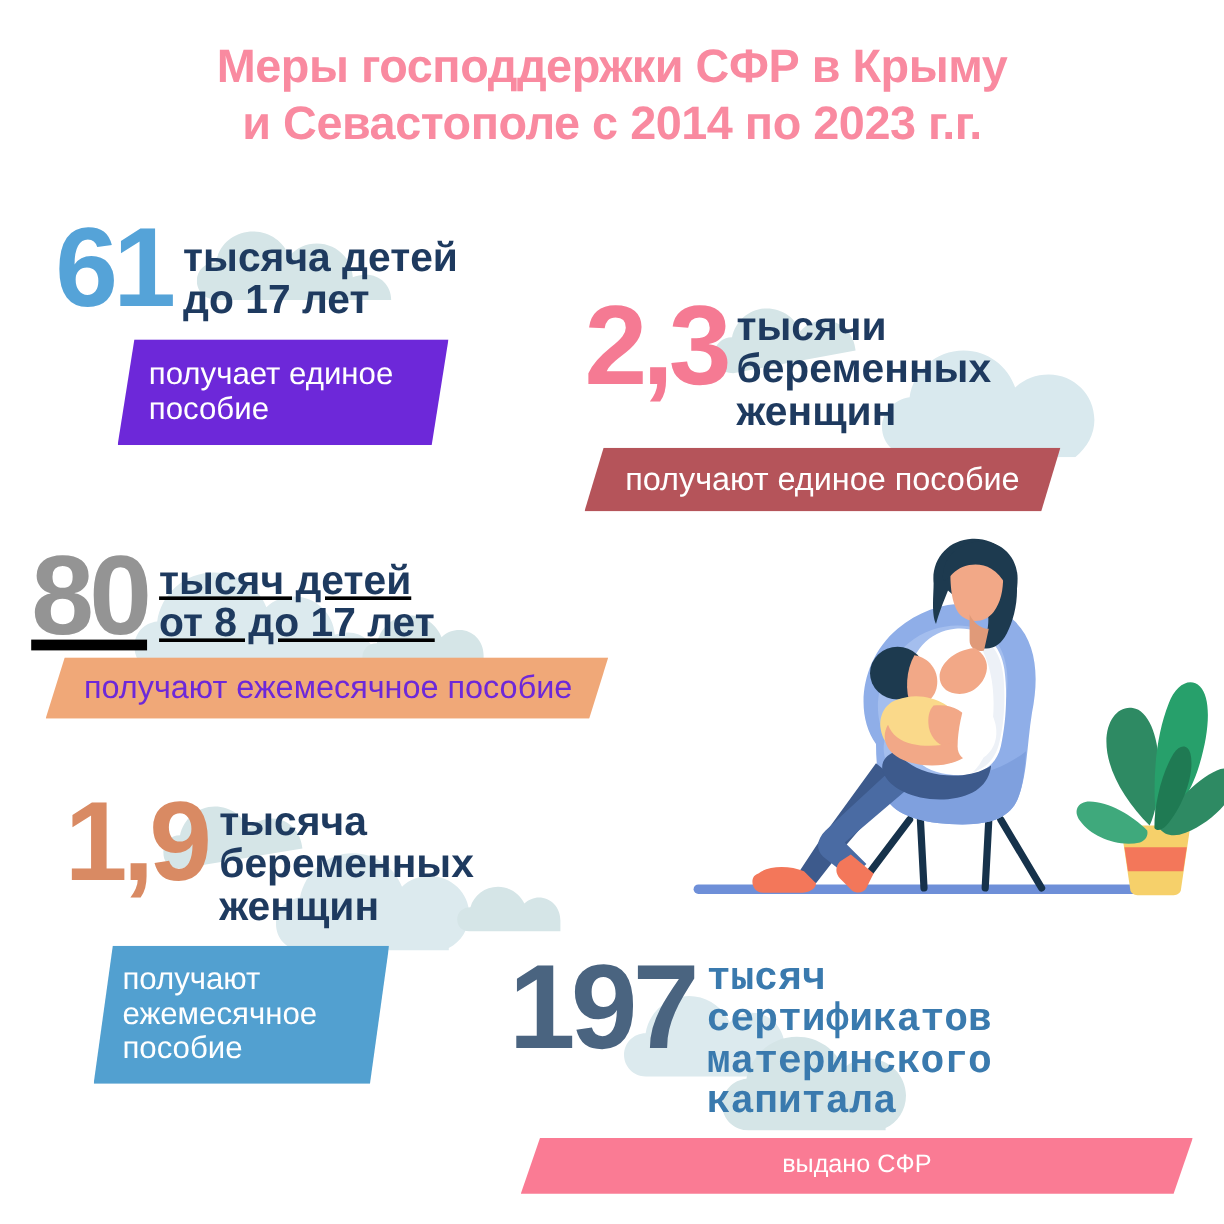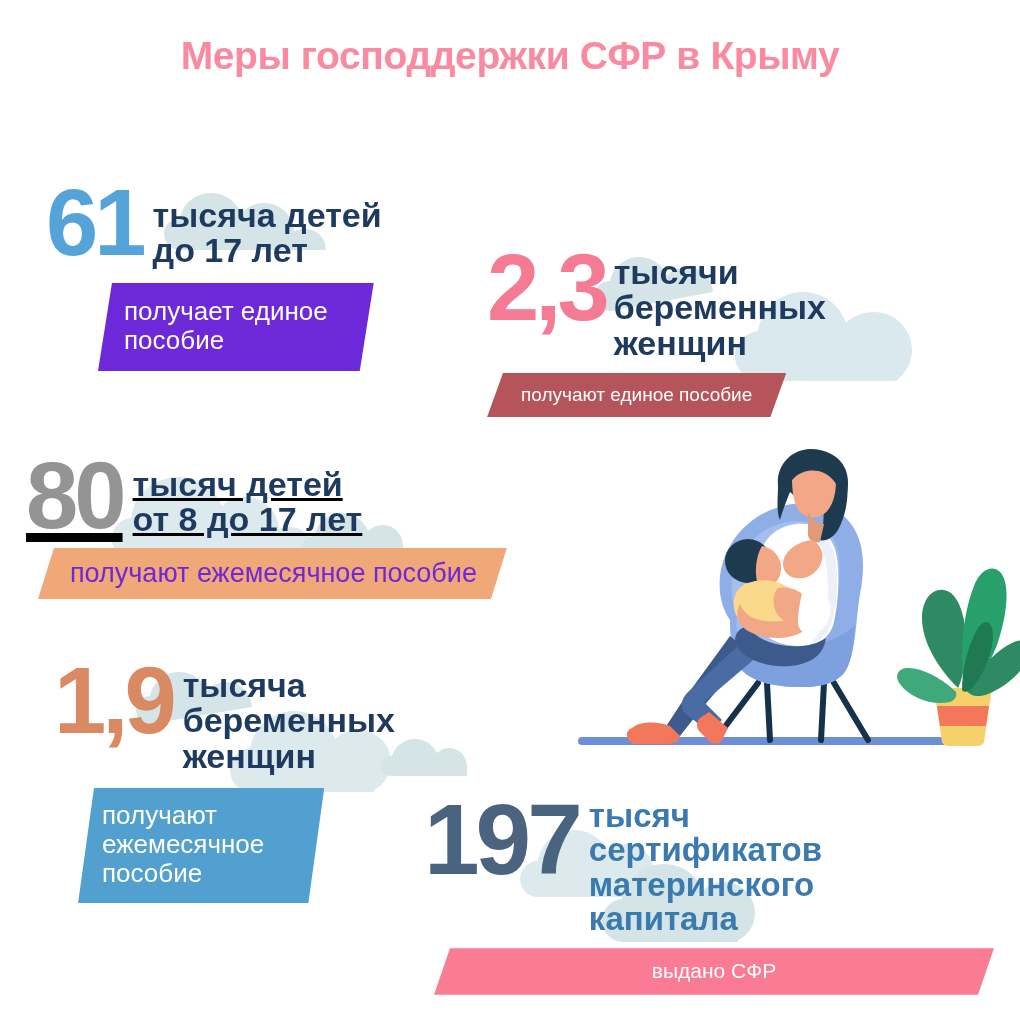--- a/index.html
+++ b/index.html
@@ -100,21 +100,21 @@
 
   
   #block2 { left: 487px; top: 247px; }
   #block2 .big-number { font-size: 94px; color: #F57A93; }
   #block2 .label { font-size: 34px; margin-left: 8px; margin-top: 8px; }
   #block2 .banner {
     background: #B5545A;
     margin-top: 12px;
     padding: 11px 34px 12px 34px;
     clip-path: polygon(16px 0, 100% 0, calc(100% - 16px) 100%, 0 100%);
-    font-size: 19px;
+    font-size: 27px;
   }
 
   
   #block3 { left: 26px; top: 455px; text-decoration: underline; }
   #block3 .big-number { font-size: 94px; color: #949494; }
   #block3 .label { font-size: 34px; margin-left: 10px; margin-top: 12px; }
   #block3 .banner {
     background: #F0A878;
     color: #6d28d9;
     margin-top: 10px;
@@ -133,21 +133,21 @@
     margin-top: 14px;
     margin-left: 24px;
     padding: 13px 60px 15px 24px;
     clip-path: polygon(16px 0, 100% 0, calc(100% - 16px) 100%, 0 100%);
     font-size: 26px;
   }
 
   
   #block5 { left: 424px; top: 795px; }
   #block5 .big-number { font-size: 100px; color: #4A6480; }
-  #block5 .label { font-size: 33px; margin-left: 10px; margin-top: 4px; color: #3A7AAE; }
+  #block5 .label { font-size: 33px; margin-left: 10px; margin-top: 4px; color: #3A7AAE; font-family: Liberation Mono, monospace; }
   #block5 .banner {
     background: #FA7B94;
     margin-top: 12px;
     margin-left: 10px;
     padding: 11px 34px 12px 34px;
     clip-path: polygon(16px 0, 100% 0, calc(100% - 16px) 100%, 0 100%);
     font-size: 21px;
     text-align: center;
     width: 560px;
   }
@@ -162,20 +162,21 @@
     z-index: 2;
   }
 </style>
 </head>
 <body>
 
 <div class="canvas">
 
   <div class="title">
     <span class="title-line">Меры господдержки СФР в Крыму</span>
+    <span class="title-line">и Севастополе с 2014 по 2023 г.г.</span>
   </div>
 
   <div class="stat" id="block1">
     <svg class="cloud" style="left:118px; top:6px;" width="200" height="62" viewBox="0 0 200 62">
       <path d="M18 62 C6 62 0 54 0 46 C0 37 7 31 16 31 C18 16 31 5 47 5 C61 5 73 14 77 26
                C82 19 91 15 100 15 C116 15 129 27 130 43 C133 42 137 41 141 41
                C153 41 162 50 162 62 Z" fill="#D5E5E7"></path>
     </svg>
 
     <div class="stat-top">

